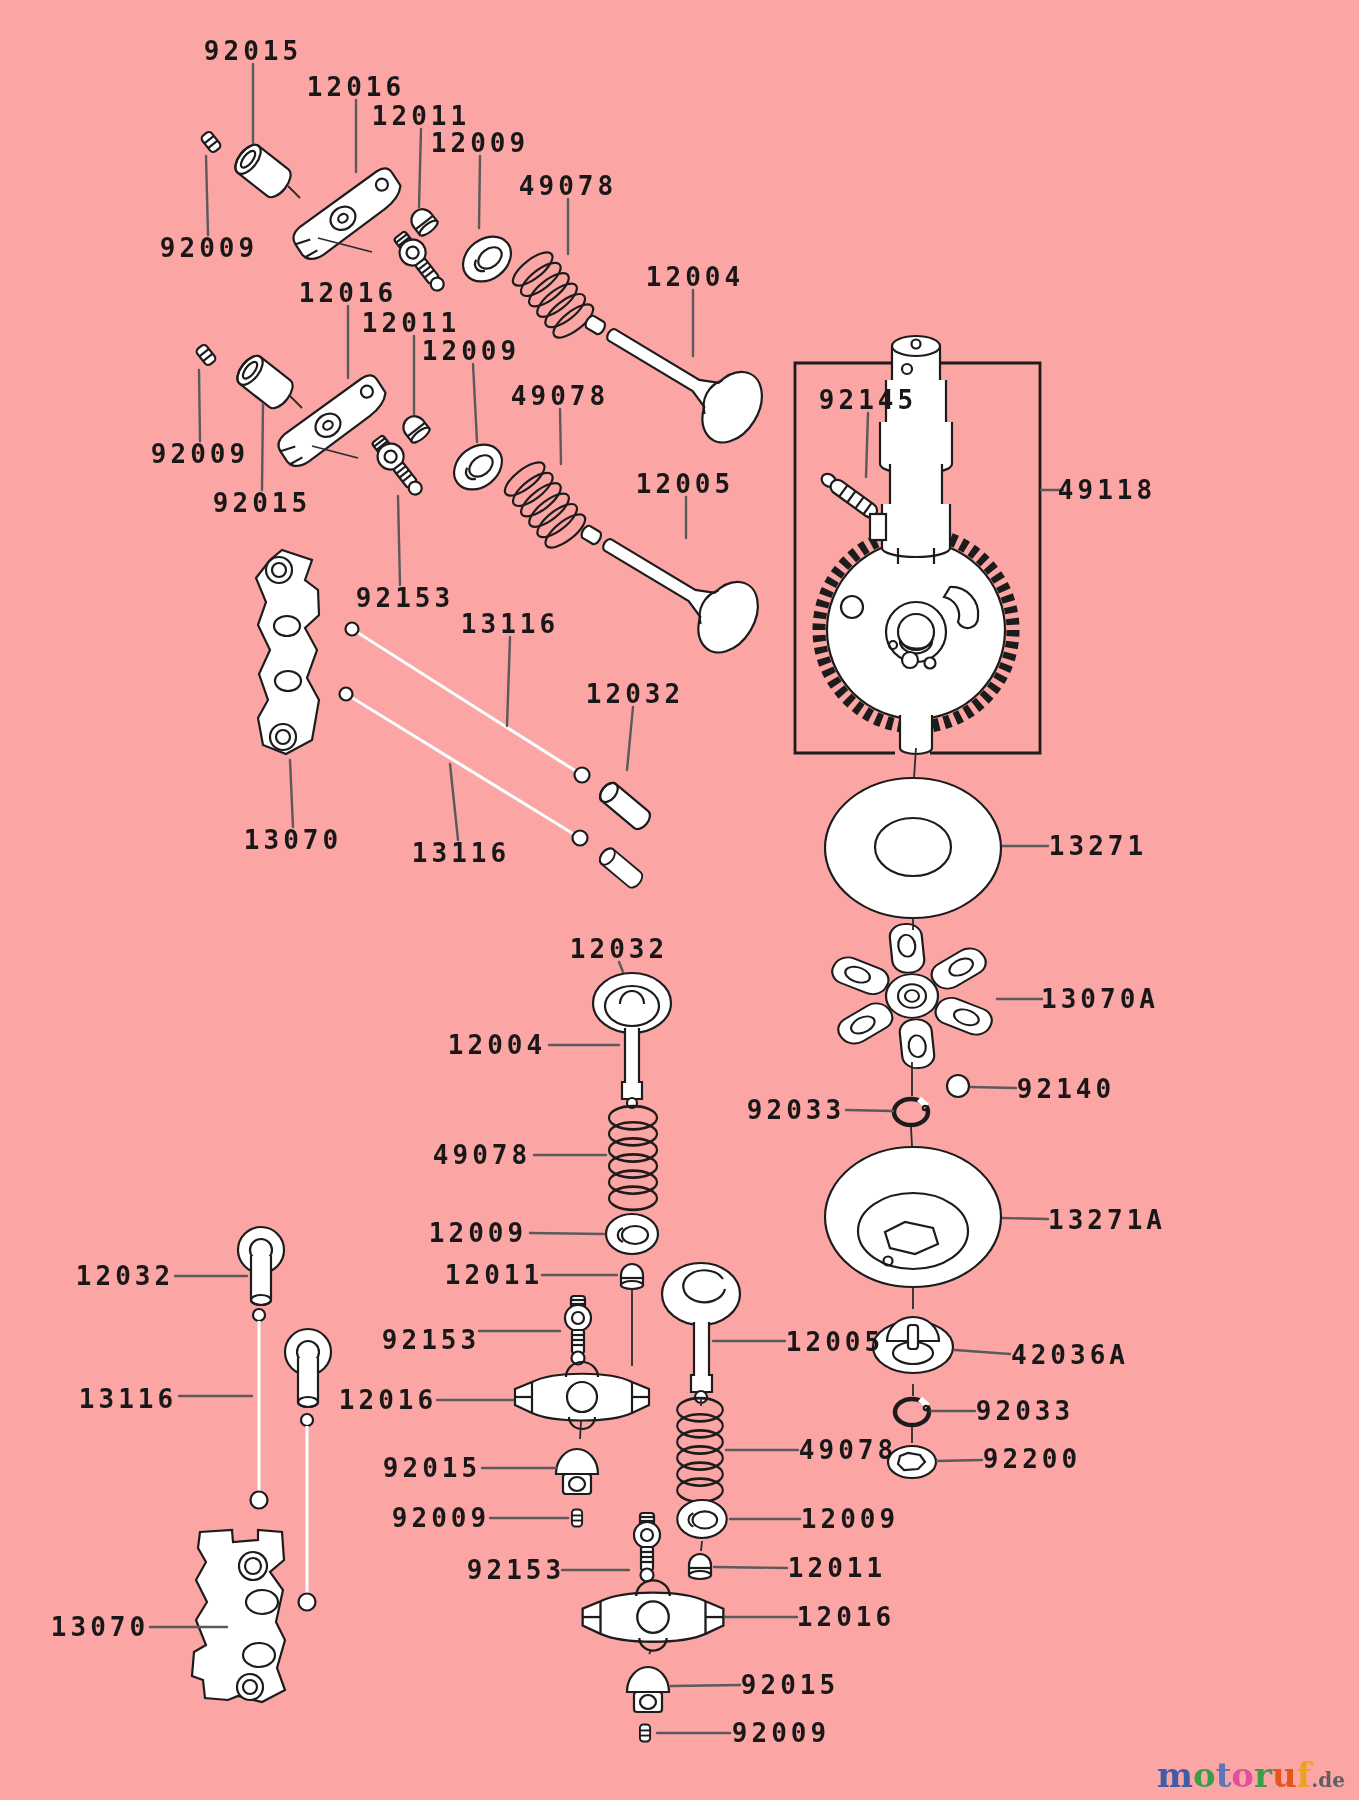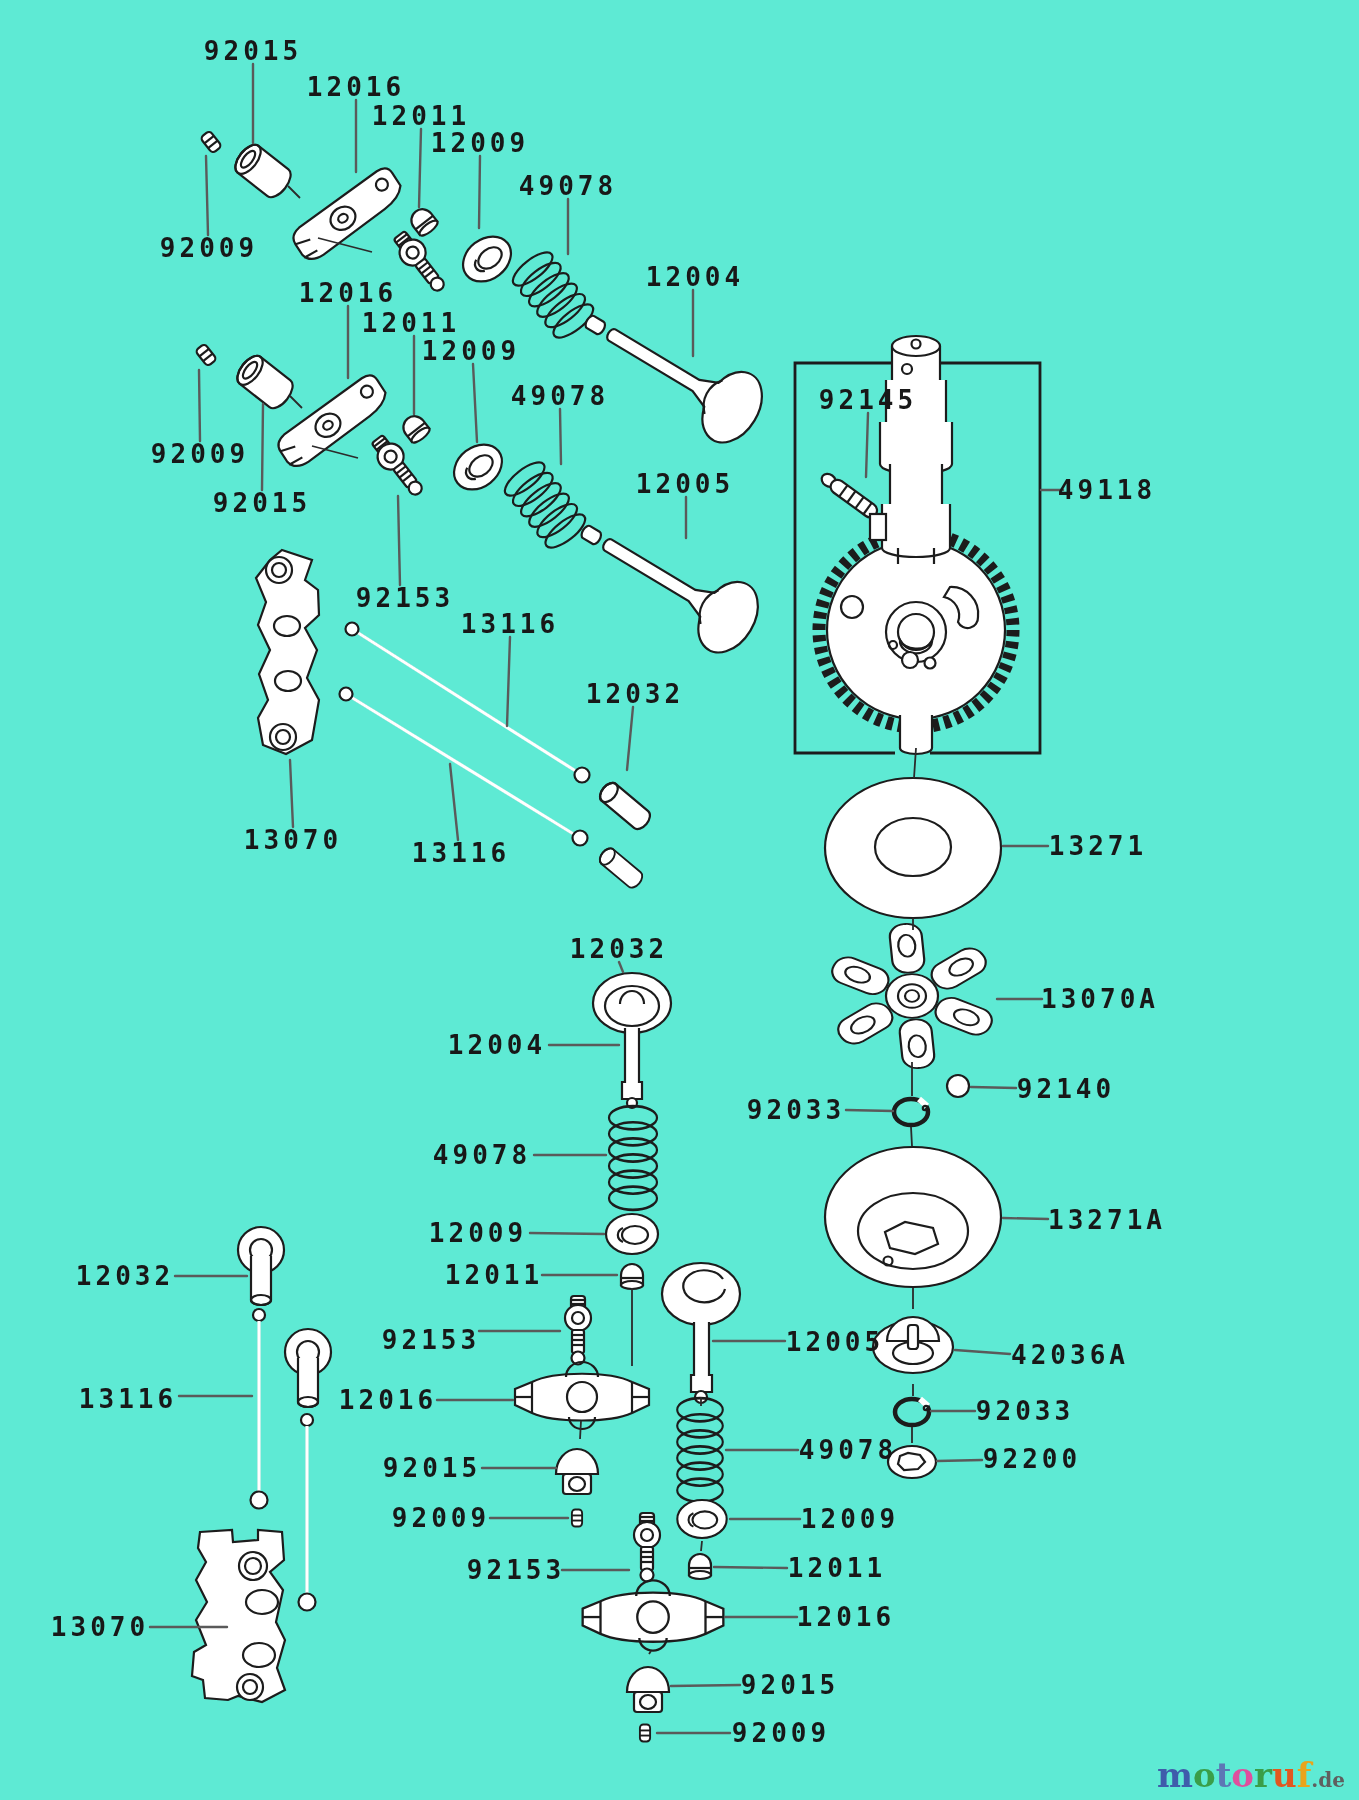--- a/index.html
+++ b/index.html
@@ -1,16 +1,16 @@
 <!DOCTYPE html>
 <html><head>
 <meta charset="utf-8">
 <style>
   html,body{margin:0;padding:0;background:#ffffff;}
-  .stage{position:relative;width:1359px;height:1800px;background:#5eead4;overflow:hidden;
+  .stage{position:relative;width:1359px;height:1800px;background:#fca5a5;overflow:hidden;
          font-family:"DejaVu Sans",sans-serif;}
   svg{display:block;}
   .plabel{font-family:"DejaVu Sans Mono",monospace;font-weight:bold;font-size:26px;
           letter-spacing:4px;fill:#181818;text-anchor:middle;}
   .leader{stroke:#5a5a5a;stroke-width:2.4;stroke-linecap:round;}
   .ln{fill:none;stroke:#1c1c1c;stroke-width:2.2;}
   .fw{fill:#ffffff;stroke:#1c1c1c;stroke-width:2.2;}
   .al{fill:none;stroke:#2b2b2b;stroke-width:1.8;}
   .bx{fill:none;stroke:#1c1c1c;stroke-width:2.8;}
   #watermark-text{font-family:"DejaVu Serif",serif;font-weight:bold;font-size:34px;}

